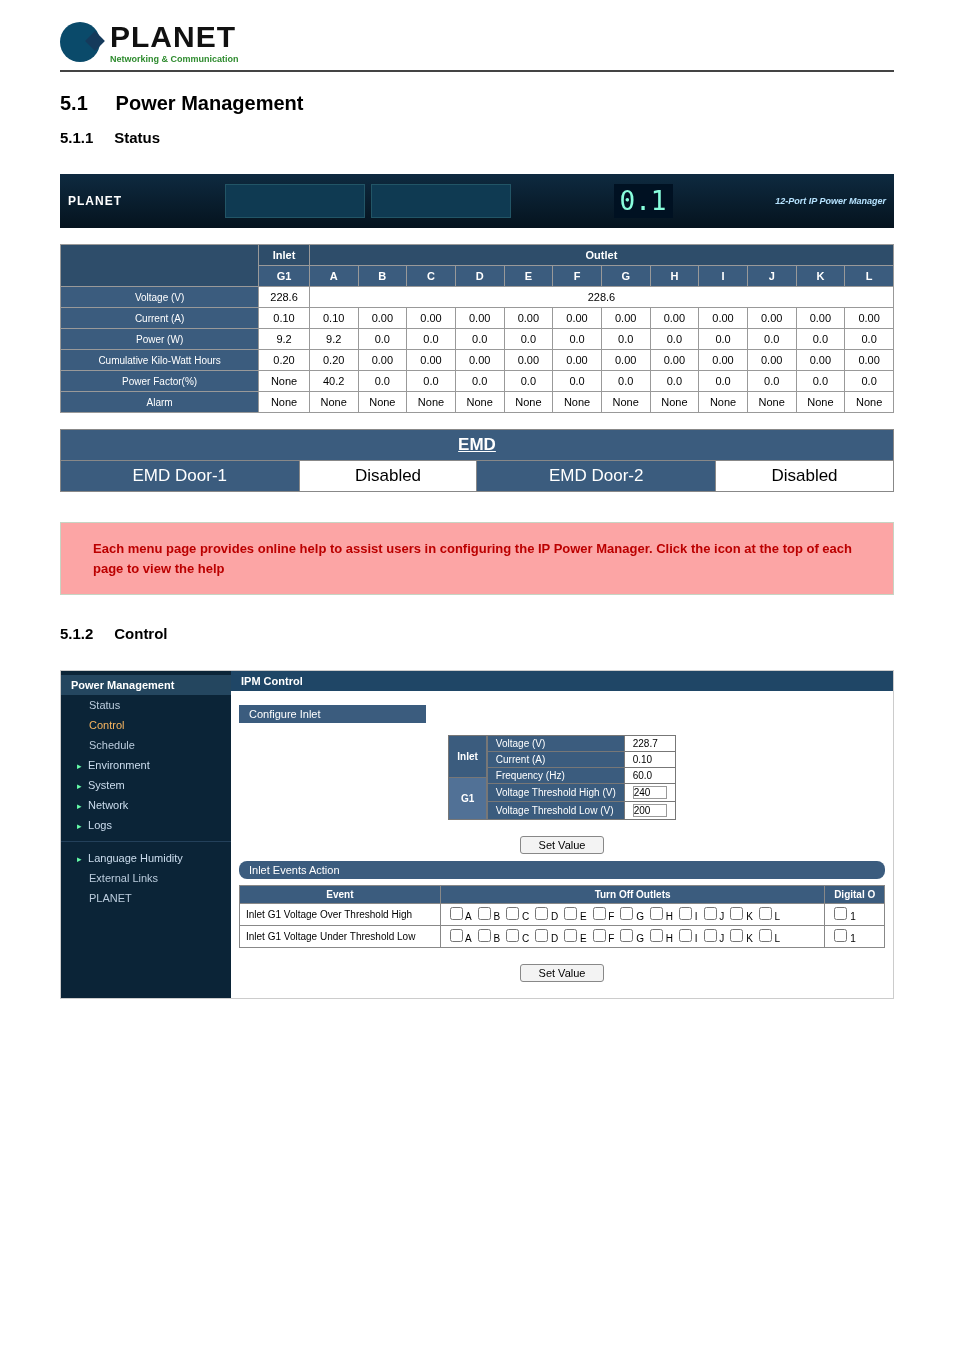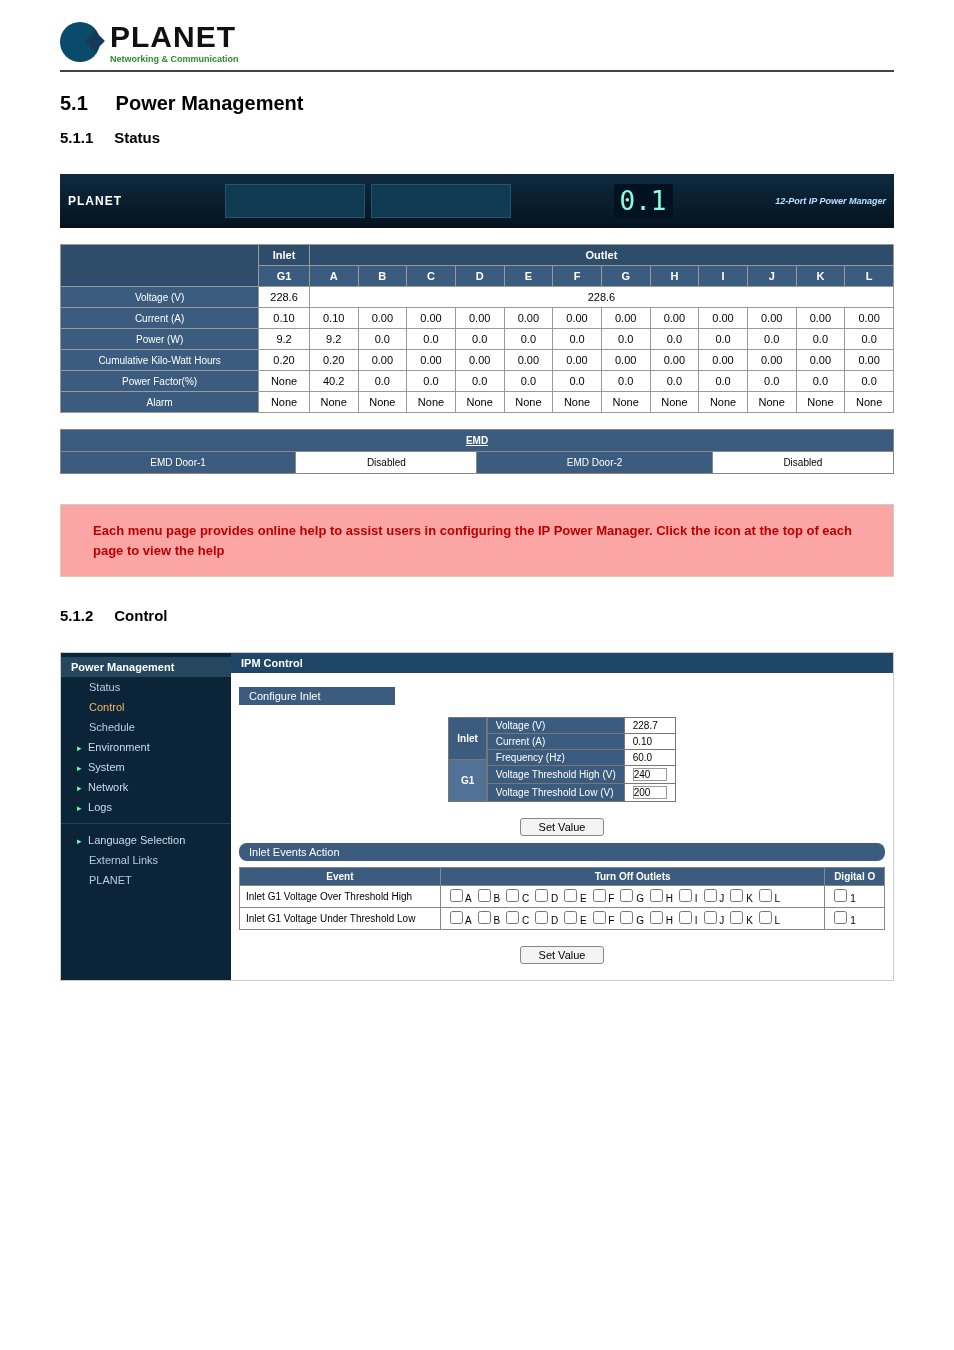--- a/index.html
+++ b/index.html
@@ -59,42 +59,42 @@
 
   
   table.pdu { width: 100%; border-collapse: collapse; font-size: 11px; }
   table.pdu th, table.pdu td { border: 1px solid #999; padding: 4px 2px; text-align: center; }
   .th-blue { background:#3b5c7e; color:#fff; font-weight:bold; }
   .th-top { background:#2e4d6a; color:#fff; }
   .cell-lbl { background:#3b5c7e; color:#fff; font-size:10px; white-space:nowrap; padding:4px; }
   td.v { background:#fff; }
 
   
-  table.emd { width: 100%; border-collapse: collapse; margin-top: 16px; font-size: 10px; }
+  table.emd { width: 100%; border-collapse: collapse; margin-top: 16px; font-size: 17px; }
   table.emd th, table.emd td { border: 1px solid #888; padding: 5px 8px; text-align:center; }
   .emd-top { background:#3b5c7e; color:#fff; text-decoration: underline; }
   .emd-lbl { background:#3b5c7e; color:#fff; }
 
   
   .note-box { background:#fca5a5; border:1px solid #c7d4c3; padding:16px 32px; margin: 30px 0; }
   .note-box p { color:#b00; font-weight:bold; font-size:13px; line-height:1.5; }
 
   
   .control-wrap { display:flex; gap:0; margin-top:10px; background:#fff; border:1px solid #ccc; }
   .sidebar { width:170px; background:#0b2437; color:#cde; font-size:11px; padding:4px 0 24px 0; }
   .side-top { background:#24465f; padding:4px 10px; font-weight:bold; color:#fff; }
   .side-item, .side-sub { padding:4px 16px; cursor:pointer; }
   .side-sub { padding-left:28px; color:#bcd; }
   .side-sub.active { color:#f7b560; }
   .side-item:before { content:"▸ "; font-size:9px; color:#6fa; margin-right:4px; }
   .side-sep { border-top:1px solid #23405a; margin:6px 0; }
 
   .content { flex:1; padding:0 0 16px 0; background:#fff; }
   .ipm-hdr { background:#1f4666; color:#fff; font-weight:bold; font-size:11px; padding:4px 10px; }
-  .cfg-hdr { background:#3b5c7e; color:#fff; font-size:11px; padding:3px 10px; margin:14px 8px 6px 8px; display:inline-block; width:156px; }
+  .cfg-hdr { background:#3b5c7e; color:#fff; font-size:11px; padding:3px 10px; margin:14px 8px 6px 8px; display:inline-block; width:187px; }
   .cfg-hdr.wide { display:block; width:auto; margin:7px 8px 6px 8px;border-radius:8px; }
 
   
   .mini-wrap { display:flex; justify-content:center; margin:6px 0; }
   table.mini { border-collapse:collapse; font-size:10px; }
   table.mini td, table.mini th { border:1px solid #777; padding:2px 8px; }
   .mini .h { background:#3b5c7e; color:#fff; }
   .mini .v { background:#fff; }
 
   .btn { display:block; margin:16px auto 0 auto; padding:2px 18px; font-size:11px; border:1px solid #888; border-radius:3px; background:#f3f3f3; cursor:pointer; }
@@ -285,21 +285,21 @@
   <div class="sidebar">
     <div class="side-top">Power Management</div>
     <div class="side-sub">Status</div>
     <div class="side-sub active">Control</div>
     <div class="side-sub">Schedule</div>
     <div class="side-item">Environment</div>
     <div class="side-item">System</div>
     <div class="side-item">Network</div>
     <div class="side-item">Logs</div>
     <div class="side-sep"></div>
-    <div class="side-item">Language Selection</div>
+    <div class="side-item">Language Humidity</div>
     <div class="side-sub">External Links</div>
     <div class="side-sub">PLANET</div>
   </div>
 
   <div class="content">
     <div class="ipm-hdr">IPM Control</div>
 
     <div class="cfg-hdr">Configure Inlet</div>
 
     <div class="mini-wrap">

